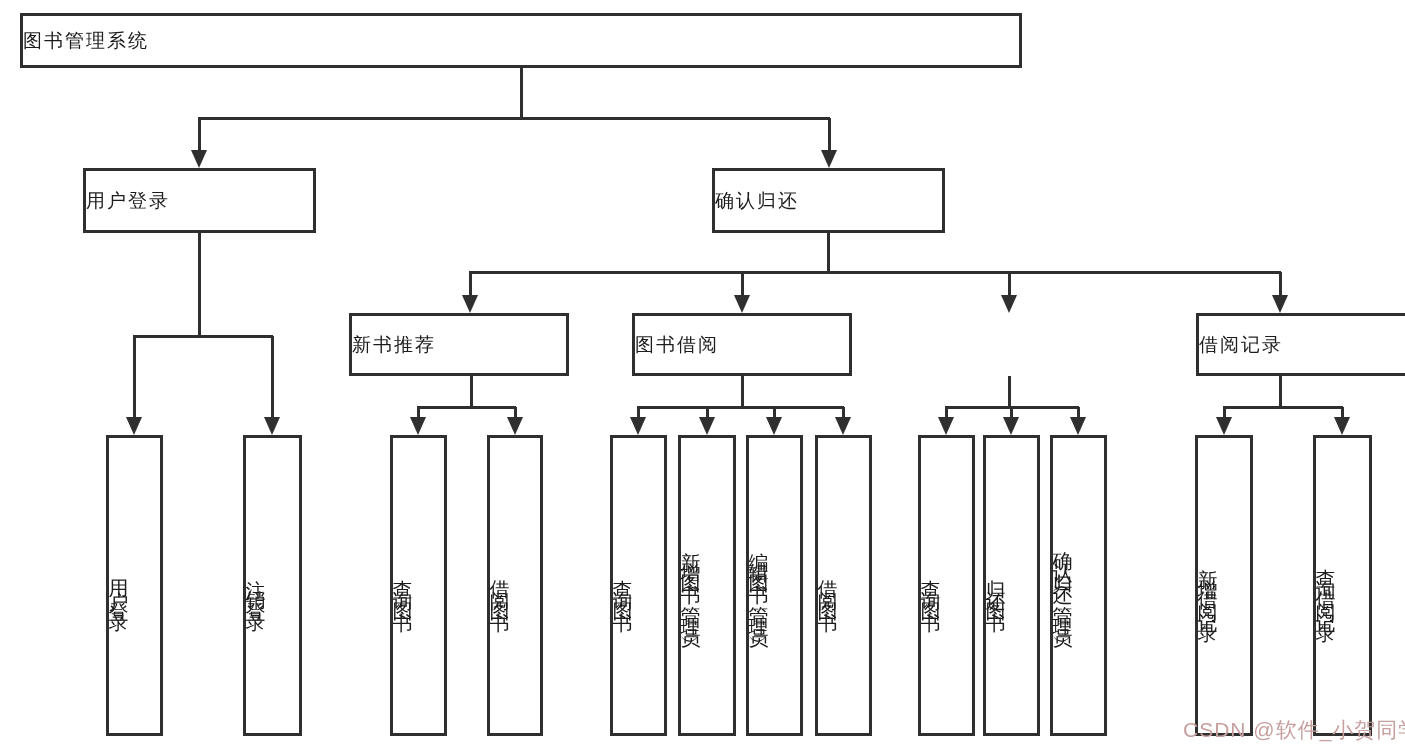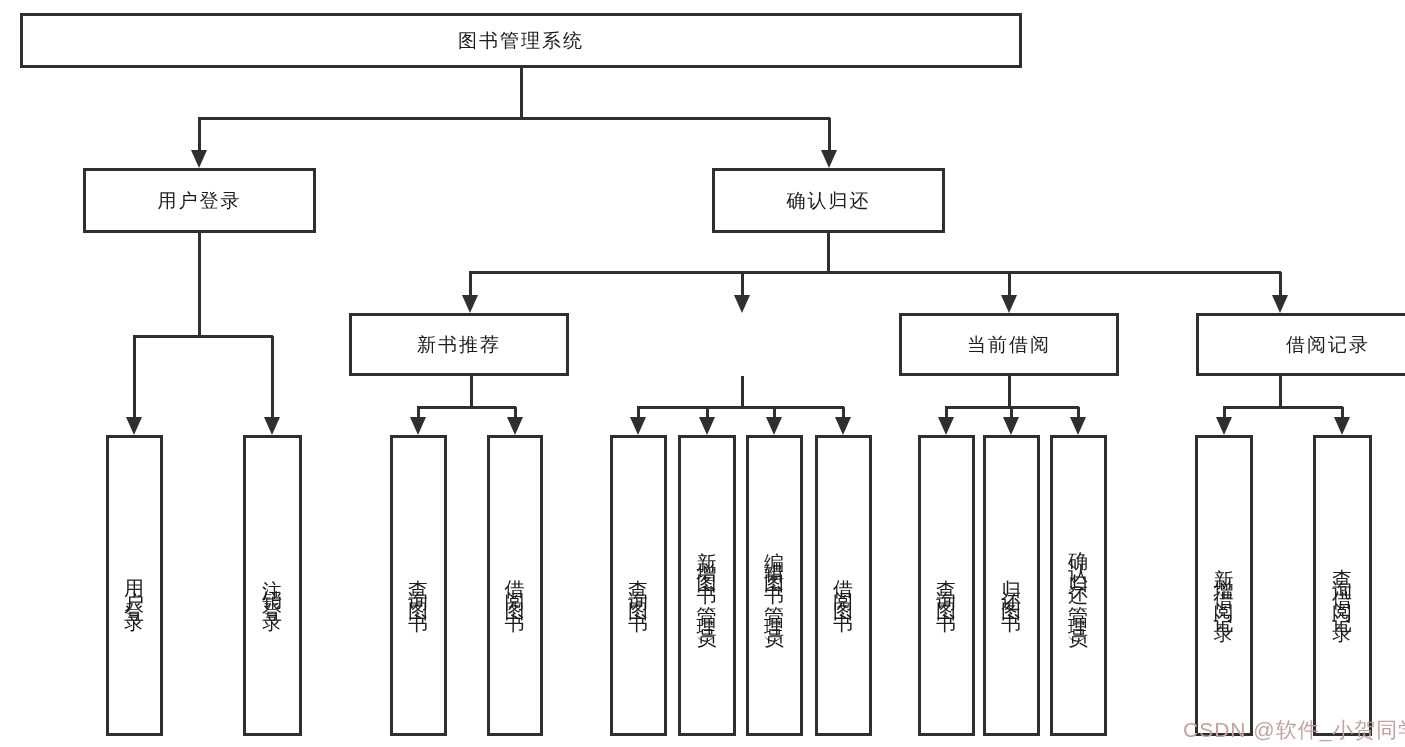--- a/index.html
+++ b/index.html
@@ -2,21 +2,21 @@
 <html><head>
 <meta charset="utf-8">
 <style>
   html,body{margin:0;padding:0;background:#ffffff;}
   .canvas{
     position:relative;width:1405px;height:747px;background:#ffffff;
     font-family:"Liberation Sans", sans-serif;color:#1f1f1f;overflow:hidden;
   }
   .node{
     position:absolute;box-sizing:border-box;border:3px solid #2f2f2f;background:#ffffff;
-    display:flex;align-items:center;justify-content:center;
+    display:flex;align-items:center;justify-content:flex-start;
   }
   .hlabel{font-size:19px;letter-spacing:2px;color:#1c1c1c;}
   .leaf .vtext{
     writing-mode:vertical-rl;font-size:20px;line-height:1;letter-spacing:11px;color:#1c1c1c;
   }
   .hline{position:absolute;height:3px;background:#2f2f2f;}
   .vline{position:absolute;width:3px;background:#2f2f2f;}
   .arrowhead{
     position:absolute;width:0;height:0;
     border-left:8px solid transparent;border-right:8px solid transparent;
@@ -39,22 +39,22 @@
   <div class="node" style="left:83px;top:168px;width:233px;height:65px;">
     <span class="hlabel">用户登录</span>
   </div>
   <div class="node" style="left:712px;top:168px;width:233px;height:65px;">
     <span class="hlabel">确认归还</span>
   </div>
 
   <div class="node" style="left:349px;top:313px;width:220px;height:63px;">
     <span class="hlabel">新书推荐</span>
   </div>
-  <div class="node" style="left:899px;top:313px;width:220px;height:63px;">
-    <span class="hlabel">当前借阅</span>
+  <div class="node" style="left:632px;top:313px;width:220px;height:63px;">
+    <span class="hlabel">图书借阅</span>
   </div>
   <div class="node" style="left:1196px;top:313px;width:264px;height:63px;">
     <span class="hlabel">借阅记录</span>
   </div>
 
   <div class="node leaf" style="left:106px;top:435px;width:57px;height:301px;">
     <span class="vtext">用户登录</span>
   </div>
   <div class="node leaf" style="left:243px;top:435px;width:59px;height:301px;">
     <span class="vtext">注销登录</span>

